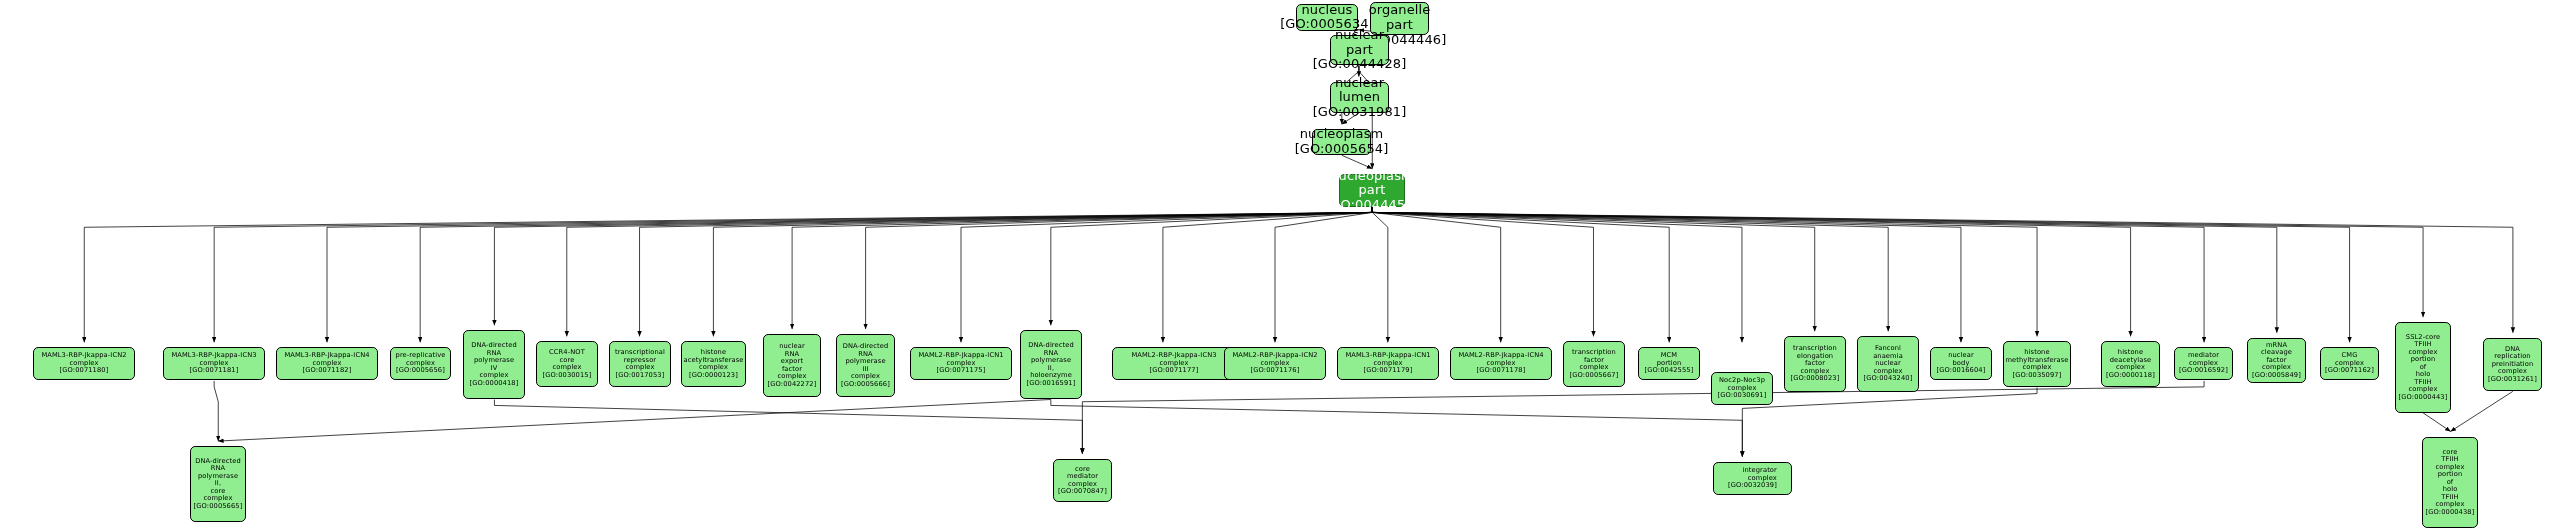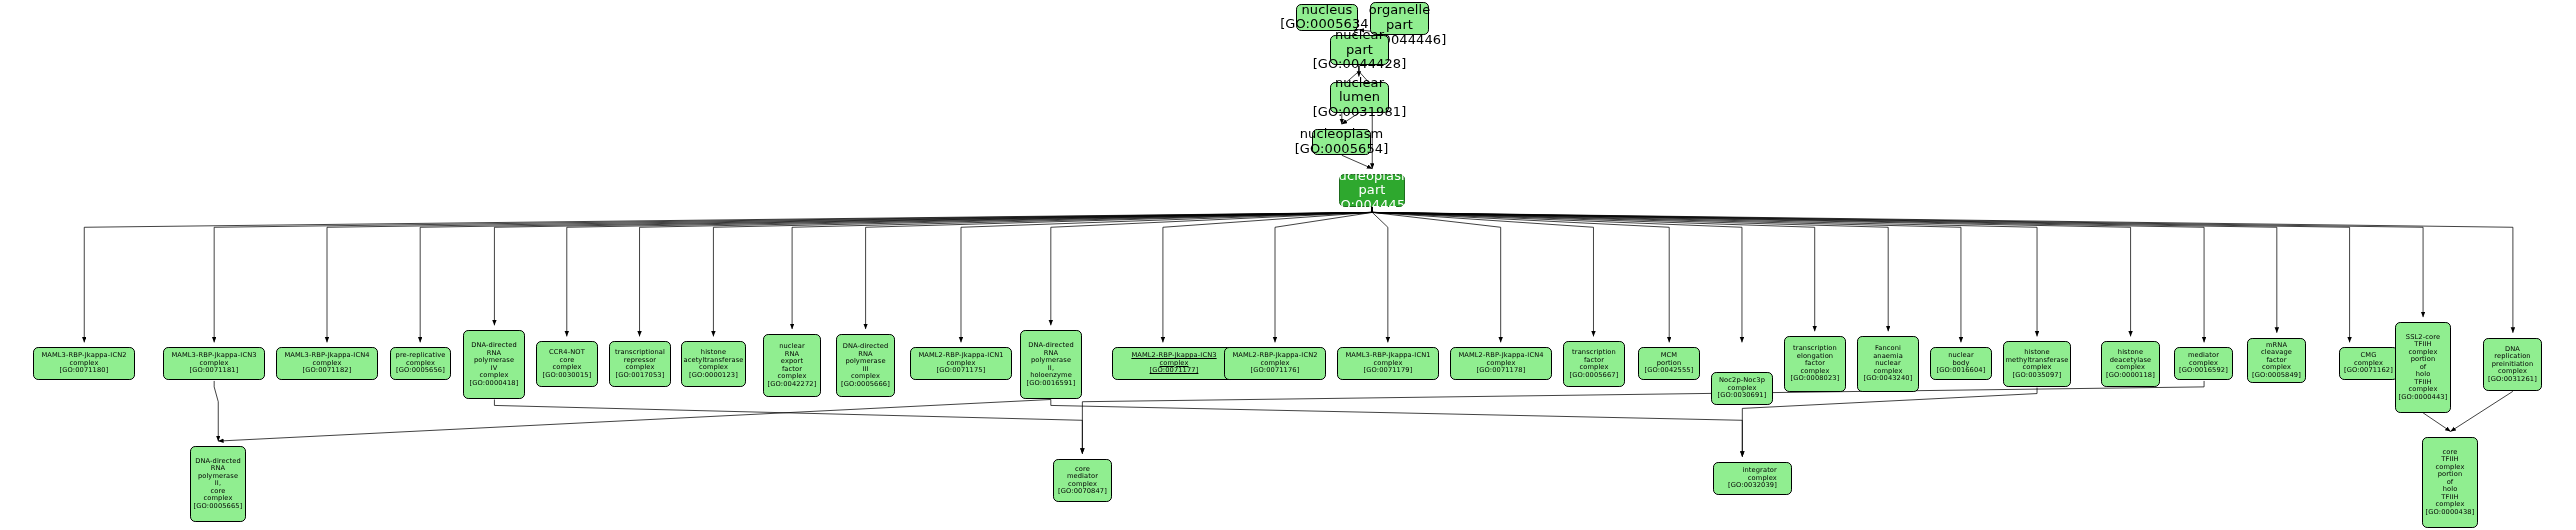--- a/index.html
+++ b/index.html
@@ -150,21 +150,21 @@
 [GO:0005666]</div>
       <div class="node" style="left: 910px; top: 347px; width: 102px; height: 33px;">MAML2-RBP-Jkappa-ICN1
 complex
 [GO:0071175]</div>
       <div class="node" style="left: 1020px; top: 330px; width: 62px; height: 69px;">DNA-directed
 RNA
 polymerase
 II,
 holoenzyme
 [GO:0016591]</div>
-      <div class="node" style="left: 1112px; top: 347px; width: 124px; height: 33px; text-decoration: underline;">MAML2-RBP-Jkappa-ICN3
+      <div class="node" style="left: 1112px; top: 347px; width: 124px; height: 33px;">MAML2-RBP-Jkappa-ICN3
 complex
 [GO:0071177]</div>
       <div class="node" style="left: 1224px; top: 347px; width: 102px; height: 33px;">MAML2-RBP-Jkappa-ICN2
 complex
 [GO:0071176]</div>
       <div class="node" style="left: 1337px; top: 347px; width: 102px; height: 33px;">MAML3-RBP-Jkappa-ICN1
 complex
 [GO:0071179]</div>
       <div class="node" style="left: 1450px; top: 347px; width: 102px; height: 33px;">MAML2-RBP-Jkappa-ICN4
 complex
@@ -201,21 +201,21 @@
 complex
 [GO:0000118]</div>
       <div class="node" style="left: 2174px; top: 347px; width: 59px; height: 33px;">mediator
 complex
 [GO:0016592]</div>
       <div class="node" style="left: 2247px; top: 338px; width: 59px; height: 45px;">mRNA
 cleavage
 factor
 complex
 [GO:0005849]</div>
-      <div class="node" style="left: 2320px; top: 347px; width: 59px; height: 33px; margin-left: 19px;">CMG
+      <div class="node" style="left: 2320px; top: 347px; width: 59px; height: 33px;">CMG
 complex
 [GO:0071162]</div>
       <div class="node" style="left: 2395px; top: 322px; width: 56px; height: 91px;">SSL2-core
 TFIIH
 complex
 portion
 of
 holo
 TFIIH
 complex

